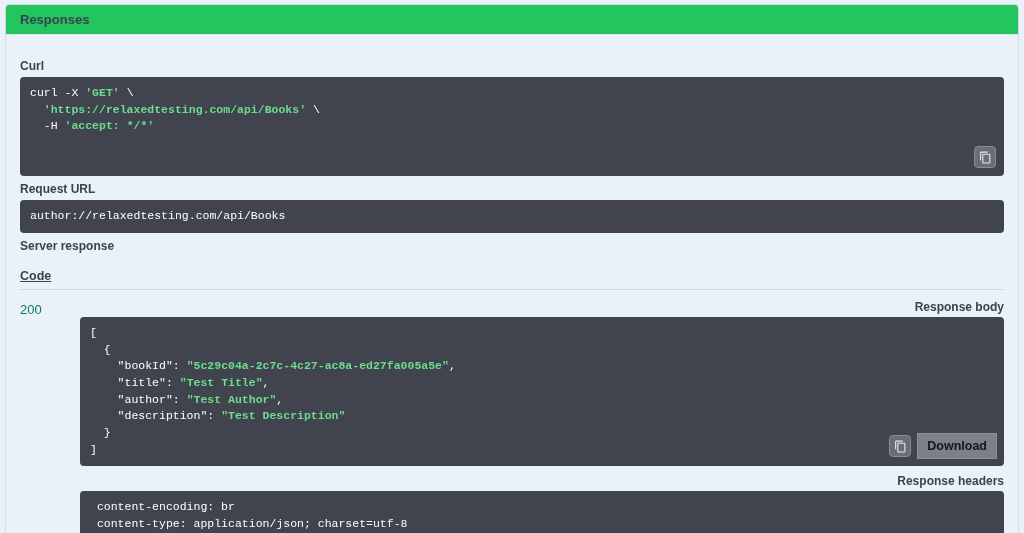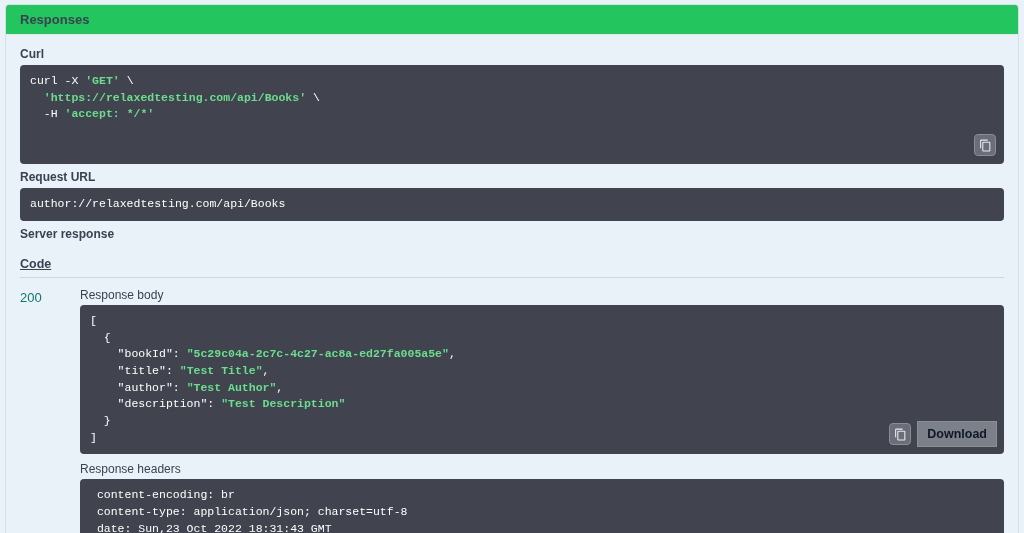--- a/index.html
+++ b/index.html
@@ -32,21 +32,21 @@
       padding: 12px 14px 14px;
     }
     .sub-label {
       font-size: 12px;
       font-weight: 600;
       color: #3b4151;
       margin-bottom: 4px;
       margin-top: 6px;
     }
     .sub-label.first {
-      margin-top: 0;
+      margin-top: 12px;
     }
     .dark-box {
       background: #41444e;
       border-radius: 4px;
       padding: 8px 10px;
       font-family: "SFMono-Regular", Consolas, "Liberation Mono", Menlo, monospace;
       font-size: 11.5px;
       line-height: 1.45;
       color: #fff;
       position: relative;
@@ -104,22 +104,23 @@
       color: #0f766e;
       font-weight: 500;
       padding-top: 2px;
     }
     .details-cell {
       flex: 1;
       min-width: 0;
     }
     .inner-label {
       font-size: 12px;
-      font-weight: 400;
+      font-weight: 700;
       margin-bottom: 3px;
+      text-align: right;
     }
     .response-body-wrap {
       position: relative;
     }
     .response-body-actions {
       position: absolute;
       right: 7px;
       bottom: 7px;
       display: flex;
       gap: 6px;

